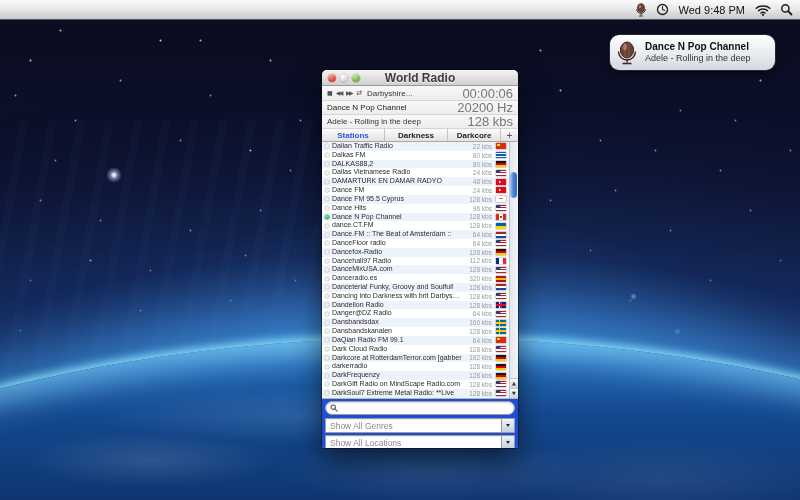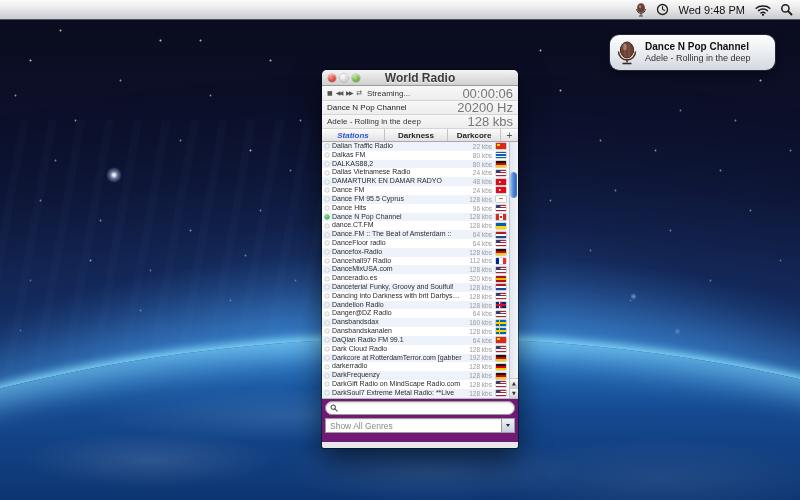--- a/index.html
+++ b/index.html
@@ -98,21 +98,21 @@
   .pc.dbl{letter-spacing:-1.5px;margin-right:1px;}
   .pc.shuffle{font-size:7px;}
   .p-status{font-size:8px;color:#333;margin-left:5px;}
   .p-right{margin-left:auto;font-size:13px;color:#777;}
   .p-station{font-size:8px;color:#222;}
   .p-track{font-size:8px;color:#333;}
   
   .listheader{height:12px;flex:0 0 12px;display:flex;align-items:stretch;
     background:linear-gradient(180deg,#fcfcfc,#e2e2e2);border-bottom:1px solid #a8a8a8;}
   .col{display:flex;align-items:center;justify-content:center;font-size:8px;font-weight:bold;color:#222;border-right:1px solid #c4c4c4;}
-  .col.stations{flex:0 0 62px;color:#2b57d4;font-style:italic;}
+  .col.stations{flex:0 0 62px;color:#2b57d4;}
   .col.premium{flex:0 0 62px;}
   .col.favorites{flex:0 0 52px;}
   .col.add{flex:1;border-right:none;color:#555;font-size:10px;font-weight:normal;}
   
   .list{flex:0 0 256px;height:256px;position:relative;background:#fff;overflow:hidden;}
   .station-row{height:8.82px;display:flex;align-items:center;padding:0 12px 0 3px;box-sizing:border-box;}
   .station-row.alt{background:#eef3fb;}
   .dot{width:4px;height:4px;border-radius:50%;flex:0 0 4px;background:#f2f2f2;box-shadow:0 0 0 .5px #bbb;margin-right:3px;}
   .dot.playing{background:radial-gradient(circle at 35% 30%, #8ae49a, #2fb53c 70%);box-shadow:0 0 0 .5px #1d8c2c;}
   .sname{flex:1;font-size:7px;color:#2a2a2a;line-height:8.8px;white-space:nowrap;overflow:hidden;text-overflow:ellipsis;}
@@ -145,21 +145,21 @@
   
   .scroll-track{position:absolute;right:0;top:0;bottom:20px;width:9px;
     background:linear-gradient(90deg,#e3e7ee,#f2f4f8);border-left:1px solid #bfc3cb;box-sizing:border-box;}
   .scroll-thumb{position:absolute;right:1px;top:30px;width:7px;height:26px;border-radius:4px;
     background:linear-gradient(90deg,#a8c8f0,#4d87db 45%,#2d62bc);box-shadow:inset 0 0 1px rgba(255,255,255,.8);}
   .scroll-arrows{position:absolute;right:0;bottom:0;width:9px;height:20px;display:flex;flex-direction:column;}
   .sarrow{flex:1;display:flex;align-items:center;justify-content:center;font-size:5px;color:#333;
     background:linear-gradient(180deg,#fafafa,#d2d2d2);border-left:1px solid #bfc3cb;border-top:1px solid #c8c8c8;box-sizing:border-box;
     font-family:"DejaVu Sans",sans-serif;line-height:5px;}
   
-  .filters{flex:0 0 44px;background:#701a75;padding:2px 3px;box-sizing:border-box;border-top:1px solid #b8b8b8;}
+  .filters{flex:0 0 44px;background:#1d4ed8;padding:2px 3px;box-sizing:border-box;border-top:1px solid #b8b8b8;}
   .searchfield{height:12px;background:#fff;border:1px solid #9b9b9b;border-radius:8px;
     display:flex;align-items:center;padding:0 4px;margin-bottom:3px;box-shadow:inset 0 1px 2px rgba(0,0,0,.15);}
   .combo{height:13px;background:#fff;border:1px solid #9b9b9b;display:flex;align-items:center;margin-bottom:2px;
     box-shadow:inset 0 1px 1px rgba(0,0,0,.08);}
   .combo-text{flex:1;font-size:8.5px;color:#8a8a8a;padding-left:4px;white-space:nowrap;overflow:hidden;}
   .combo-btn{flex:0 0 13px;height:100%;border-left:1px solid #9b9b9b;box-sizing:border-box;
     background:linear-gradient(180deg,#eef1f7,#c9d0dd);display:flex;align-items:center;justify-content:center;}
   .combo-arrow{width:0;height:0;border-left:2.5px solid transparent;border-right:2.5px solid transparent;border-top:3.5px solid #1d2b49;}
 </style>
 </head>
@@ -240,21 +240,21 @@
     <span class="title-text">World Radio</span>
   </div>
 
   <div class="player-row first">
     <span class="pc-icons">
       <span class="pc">■</span>
       <span class="pc dbl">◀◀</span>
       <span class="pc dbl">▶▶</span>
       <span class="pc shuffle">⇄</span>
     </span>
-    <span class="p-status">Streaming...</span>
+    <span class="p-status">Darbyshire...</span>
     <span class="p-right">00:00:06</span>
   </div>
 
   <div class="player-row">
     <span class="p-station">Dance N Pop Channel</span>
     <span class="p-right">20200 Hz</span>
   </div>
 
   <div class="player-row">
     <span class="p-track">Adele - Rolling in the deep</span>
@@ -461,15 +461,21 @@
         <line x1="6" y1="6" x2="9" y2="9" stroke="#555" stroke-width="1.4" stroke-linecap="round"></line>
       </svg>
       <span></span>
     </div>
     <div class="combo">
       <span class="combo-text">Show All Genres</span>
       <span class="combo-btn">
           <span class="combo-arrow"></span>
         </span>
     </div>
+    <div class="combo">
+      <span class="combo-text">Show All Locations</span>
+      <span class="combo-btn">
+          <span class="combo-arrow"></span>
+        </span>
+    </div>
   </div>
 
 </div>
 
 </body></html>

